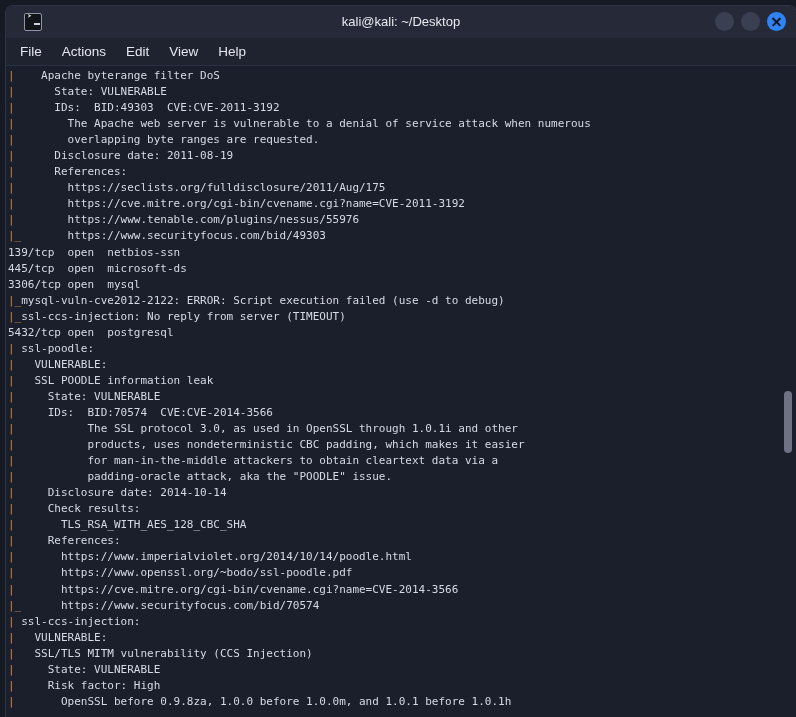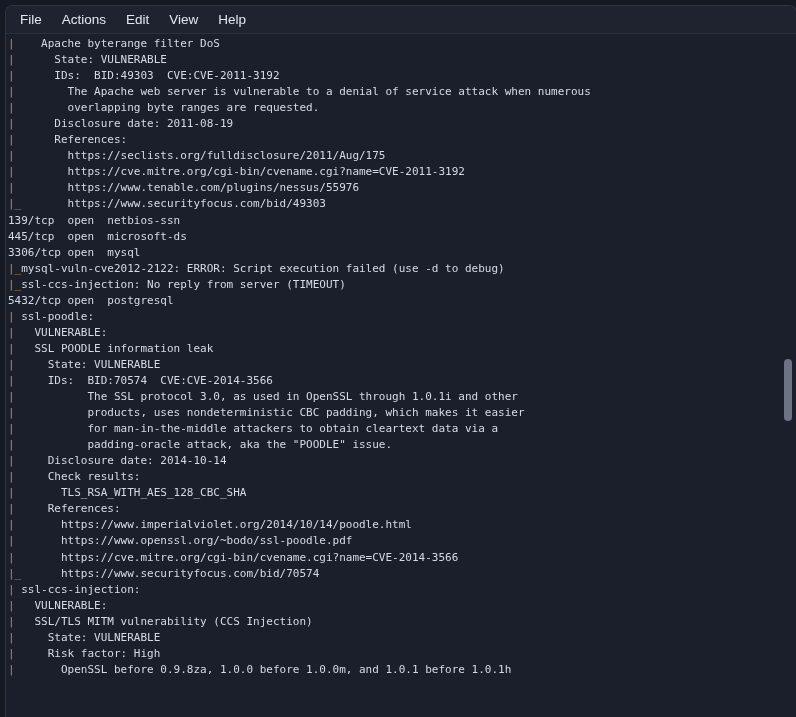--- a/index.html
+++ b/index.html
@@ -270,20 +270,29 @@
       <span>Edit</span>
       <span>View</span>
       <span>Help</span>
     </div>
     <div id="bg-body"><span class="ln bg-dim"></span><span class="ln bg-msf-prompt">    $ msfconsole</span><span class="ln bg-dim"></span><span class="ln bg-dim"></span><span class="ln bg-dim"></span><span class="ln bg-dim"></span><span class="ln bg-ascii">                     d8P</span><span class="ln bg-ascii">                d8P  d8888b</span><span class="ln bg-ascii">             d88  d8P'  ?88</span><span class="ln bg-ascii">             ?88  88b   d8</span><span class="ln bg-ascii">              88b`?8888P'</span><span class="ln bg-ascii">               88n</span><span class="ln bg-ascii">        ,.e$$$%$$$$b</span><span class="ln bg-ascii">      $$$$$$$$$$$$$$</span><span class="ln bg-ascii">     $$$$$$$$$$$$$$$</span><span class="ln bg-ascii">      $$==---""</span><span class="ln bg-dim"></span><span class="ln bg-dim"></span><span class="ln bg-dim"></span><span class="ln bg-dim"></span><span class="ln bg-dim"></span><span class="ln bg-dim"></span><span class="ln bg-dim"></span><span class="ln bg-dim"></span><span class="ln bg-dim"></span><span class="ln bg-dim"></span><span class="ln bg-dim"></span><span class="ln bg-dim">            =[ metasploit v6.3.27-dev                          ]</span><span class="ln bg-dim">    + -- --=[ 2335 exploits - 1220 auxiliary - 413 post        ]</span><span class="ln bg-dim">    + -- --=[ 1385 payloads - 46 encoders - 11 nops            ]</span><span class="ln bg-dim">    + -- --=[ 9 evasion                                        ]</span><span class="ln bg-dim"></span><span class="ln bg-dim">Metasploit Documentation: metasploit can be configured at startup, see</span><span class="ln bg-dim">https://docs.metasploit.com/ to learn more</span><span class="ln bg-dim">Metasploit Documentation: https://docs.metasploit.com/</span><span class="ln bg-dim"></span><span class="ln bg-msf-prompt">msf6 &gt; </span></div>
     <div id="bg-right-col"><span class="ln rc-w">d</span><span class="ln rc-w">B</span><span class="ln rc-w"></span><span class="ln rc-w"></span><span class="ln rc-w"></span><span class="ln rc-g">B</span><span class="ln rc-g">B</span><span class="ln rc-g">'</span><span class="ln rc-w"></span><span class="ln rc-r">_</span><span class="ln rc-r">$</span><span class="ln rc-r">$</span><span class="ln rc-r">$</span><span class="ln rc-r">^</span><span class="ln rc-w"></span><span class="ln rc-r">&amp;</span><span class="ln rc-r">&amp;</span><span class="ln rc-r">l</span><span class="ln rc-r">l</span><span class="ln rc-r">l</span><span class="ln rc-r">;</span></div>
   </div>
 
   <div id="term-window">
 
+    <div id="titlebar">
+      <div id="title-icon"></div>
+      <div id="title-text">kali@kali: ~/Desktop</div>
+      <div id="win-buttons">
+        <div class="win-btn minimize"></div>
+        <div class="win-btn maximize"></div>
+        <div class="win-btn close"></div>
+      </div>
+    </div>
 
     <div id="menubar">
       <span class="menu-item">File</span>
       <span class="menu-item">Actions</span>
       <span class="menu-item">Edit</span>
       <span class="menu-item">View</span>
       <span class="menu-item">Help</span>
     </div>
 
     <div id="term-body">

